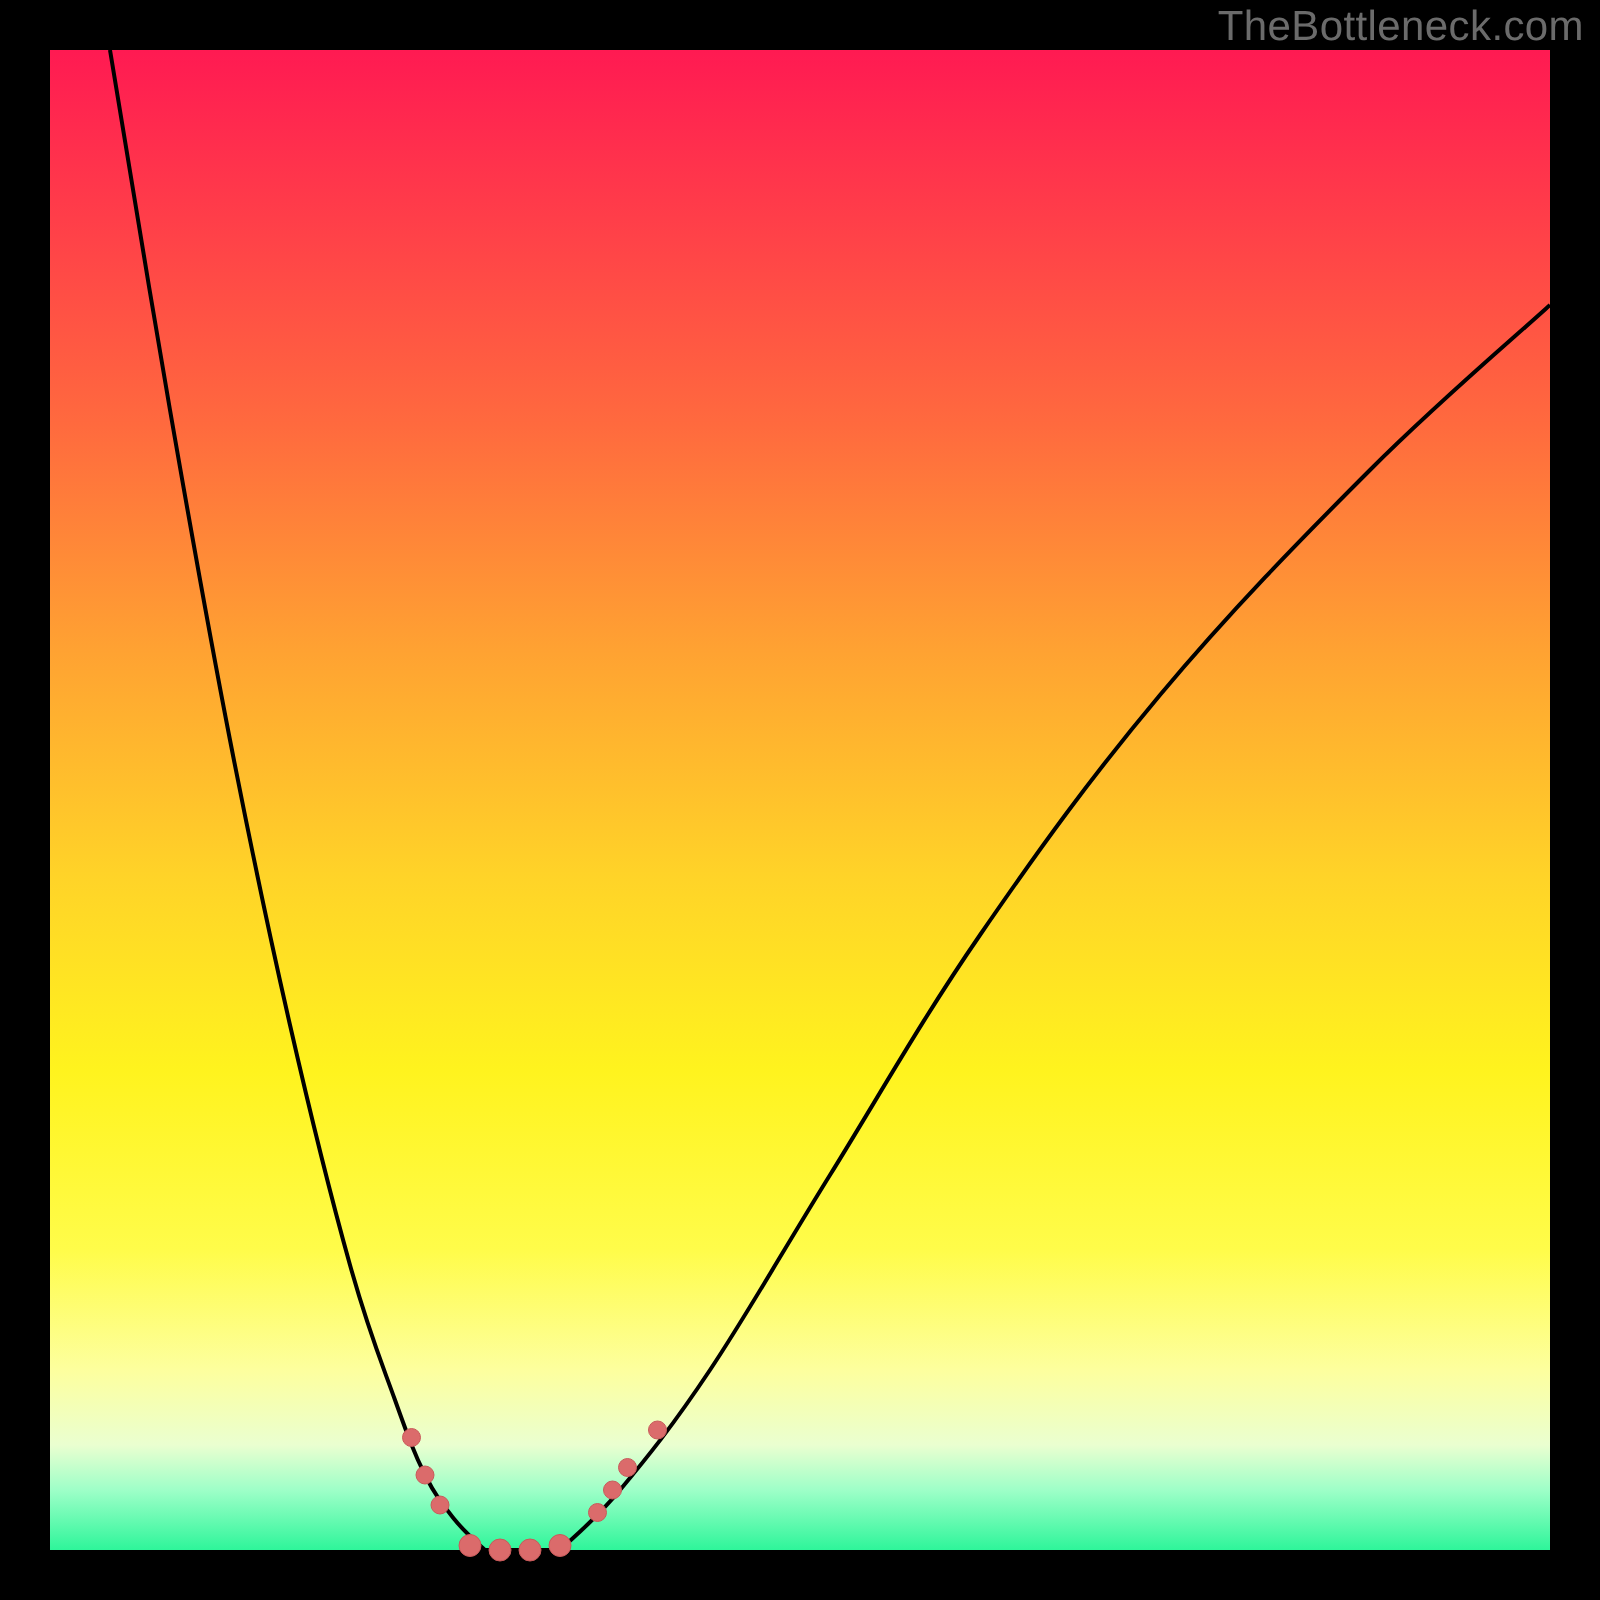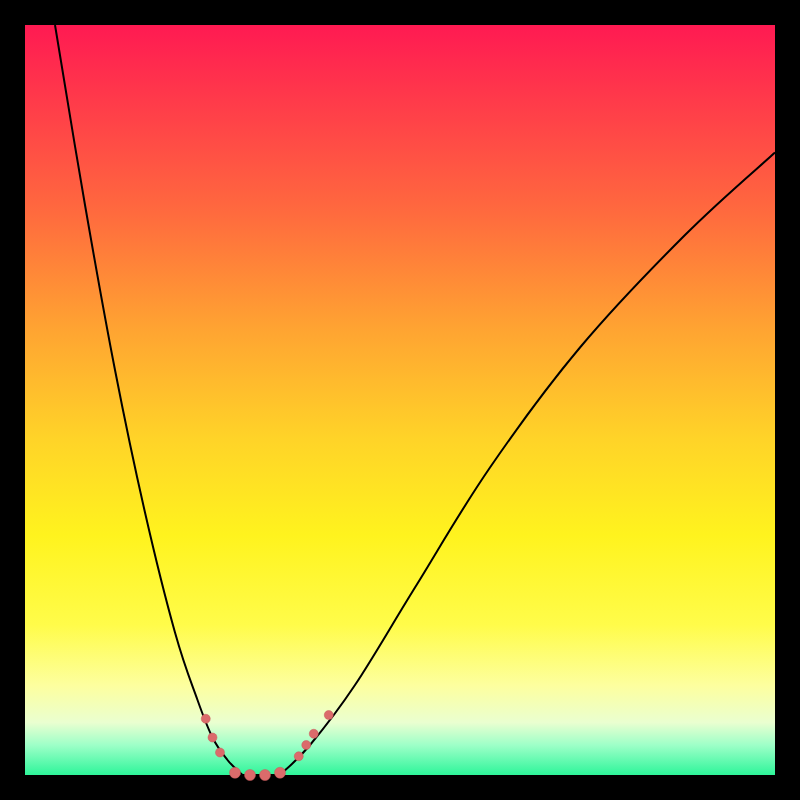--- a/index.html
+++ b/index.html
@@ -50,20 +50,21 @@
   .marker {
     fill: #db6b6b;
     stroke: #c95a5a;
     stroke-width: 0.5;
   }
 </style>
 </head>
 <body>
 
 <div class="frame">
+  <div class="watermark">TheBottleneck.com</div>
   <div class="plot-area">
     <svg class="curve" viewBox="0 0 750 750">
       <g id="curve-layer">
           <path d="M 30 0 C 35.4 32.4, 49.2 117.9, 60 180 C 70.8 242.1, 79.2 289.65, 90 345 C 100.8 400.35, 109.2 440.25, 120 487.5 C 130.8 534.75, 140.55 573.75, 150 607.5 C 159.45 641.25, 165.75 656.1, 172.5 675 C 179.25 693.9, 182.1 701.7, 187.5 712.5 C 192.9 723.3, 197.1 728.25, 202.5 735 C 207.9 741.75, 214.79999999999998 747.3, 217.49999999999997 750 C 220.19999999999996 752.7, 210.74999999999997 750, 217.49999999999997 750 C 224.24999999999997 750, 248.25000000000003 750, 255.00000000000003 750 C 261.75000000000006 750, 249.60000000000002 755.4, 255.00000000000003 750 C 260.40000000000003 744.6, 271.5 736.2, 285 720 C 298.5 703.8, 311.1 688.35, 330 660 C 348.9 631.65, 365.7 601.65, 390 562.5 C 414.3 523.35, 435.3 485.7, 465 442.5 C 494.7 399.3, 519.9 364.3500000000001, 555 322.50000000000006 C 590.1 280.65000000000003, 624.9 245.10000000000002, 660 210 C 695.1 174.89999999999998, 733.8 142.35, 750 127.5" fill="none" stroke="#000" stroke-width="2"></path>
         </g>
       <g id="marker-layer">
           <circle cx="180.75000000000003" cy="693.75" r="4.5" class="marker"></circle>
           <circle cx="187.5" cy="712.5" r="4.5" class="marker"></circle>
           <circle cx="195" cy="727.5" r="4.5" class="marker"></circle>
           <circle cx="210.00000000000003" cy="747.75" r="5.5" class="marker"></circle>

